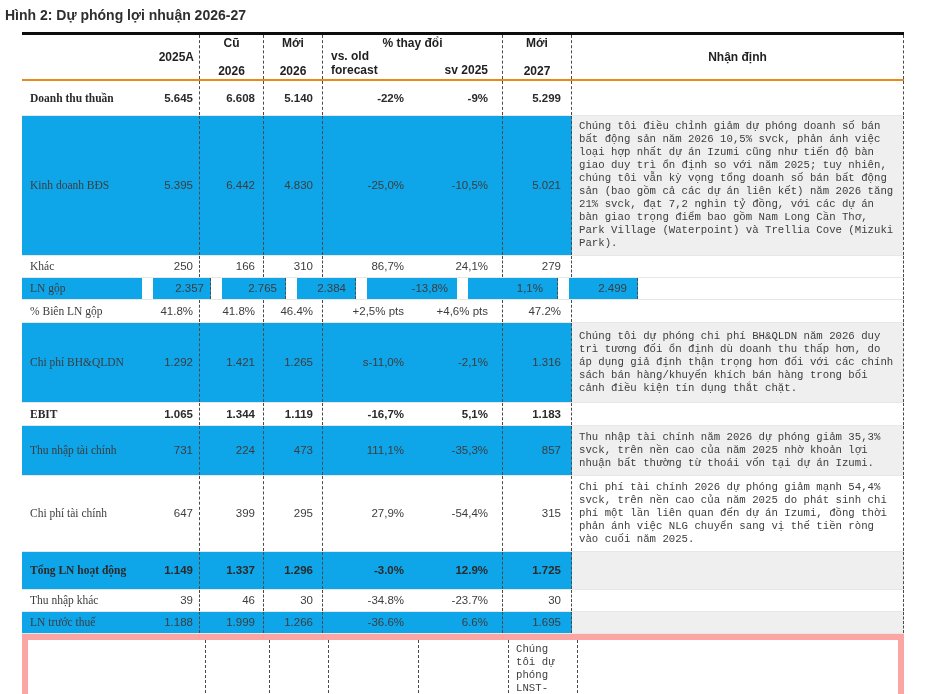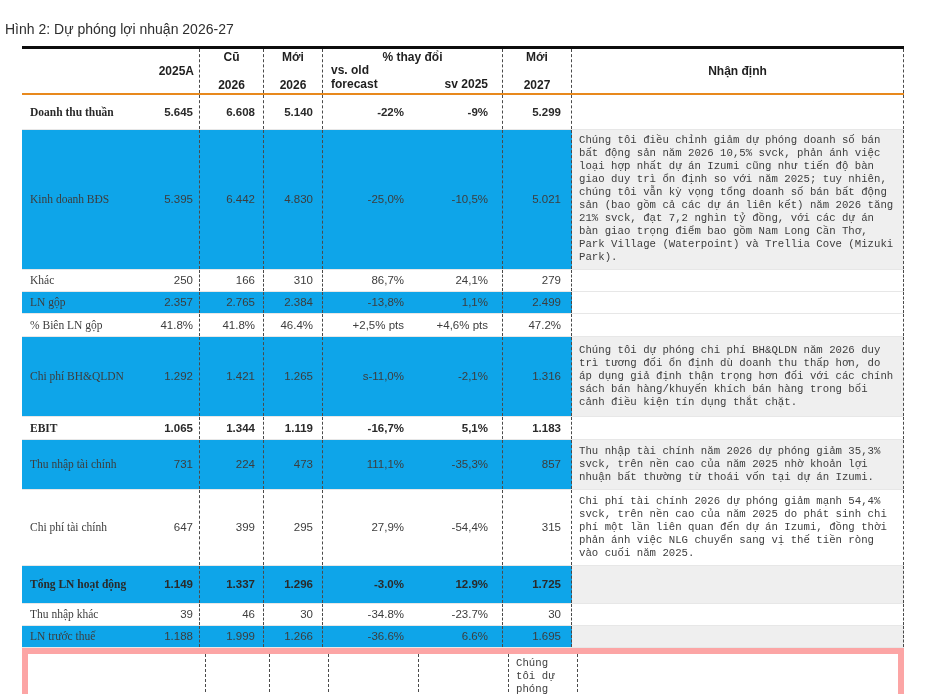--- a/index.html
+++ b/index.html
@@ -6,22 +6,22 @@
   html,body { background:#ffffff; }
   .page {
     position: relative;
     width: 926px; height: 694px;
     background: #ffffff;
     font-family: "Liberation Sans", "DejaVu Sans", sans-serif;
     color: #3d3d3d;
     overflow: hidden;
   }
   .fig-title {
-    font-size: 14px; font-weight: normal; color: #2e2e2e;
-    padding: 21px 0 0 5px;
+    font-size: 14px; font-weight: bold; color: #2e2e2e;
+    padding: 7px 0 0 5px;
   }
   .table-wrap {
     margin: 9px 22px 0 22px;
     width: 882px;
     border-top: 3.5px solid #0d0d0d;
   }
   
   .thead {
     display: grid;
     grid-template-columns: 120px 58px 64px 59px 90px 90px 69px 1fr;
@@ -134,21 +134,21 @@
     <div class="cell c-label">Khác</div>
     <div class="cell num c-2025a dashR">250</div>
     <div class="cell num c-cu dashR">166</div>
     <div class="cell num c-moi dashR">310</div>
     <div class="cell num c-vsold">86,7%</div>
     <div class="cell num c-sv dashR">24,1%</div>
     <div class="cell num c-m27 dashR">279</div>
     <div class="c-comment dashR"></div>
   </div>
 
-  <div class="row shaded" style="min-height: 22px;">
+  <div class="row shaded" style="min-height: 22px; gap: 11px;">
     <div class="cell c-label">LN gộp</div>
     <div class="cell num c-2025a dashR">2.357</div>
     <div class="cell num c-cu dashR">2.765</div>
     <div class="cell num c-moi dashR">2.384</div>
     <div class="cell num c-vsold">-13,8%</div>
     <div class="cell num c-sv dashR">1,1%</div>
     <div class="cell num c-m27 dashR">2.499</div>
     <div class="c-comment dashR"></div>
   </div>
 

